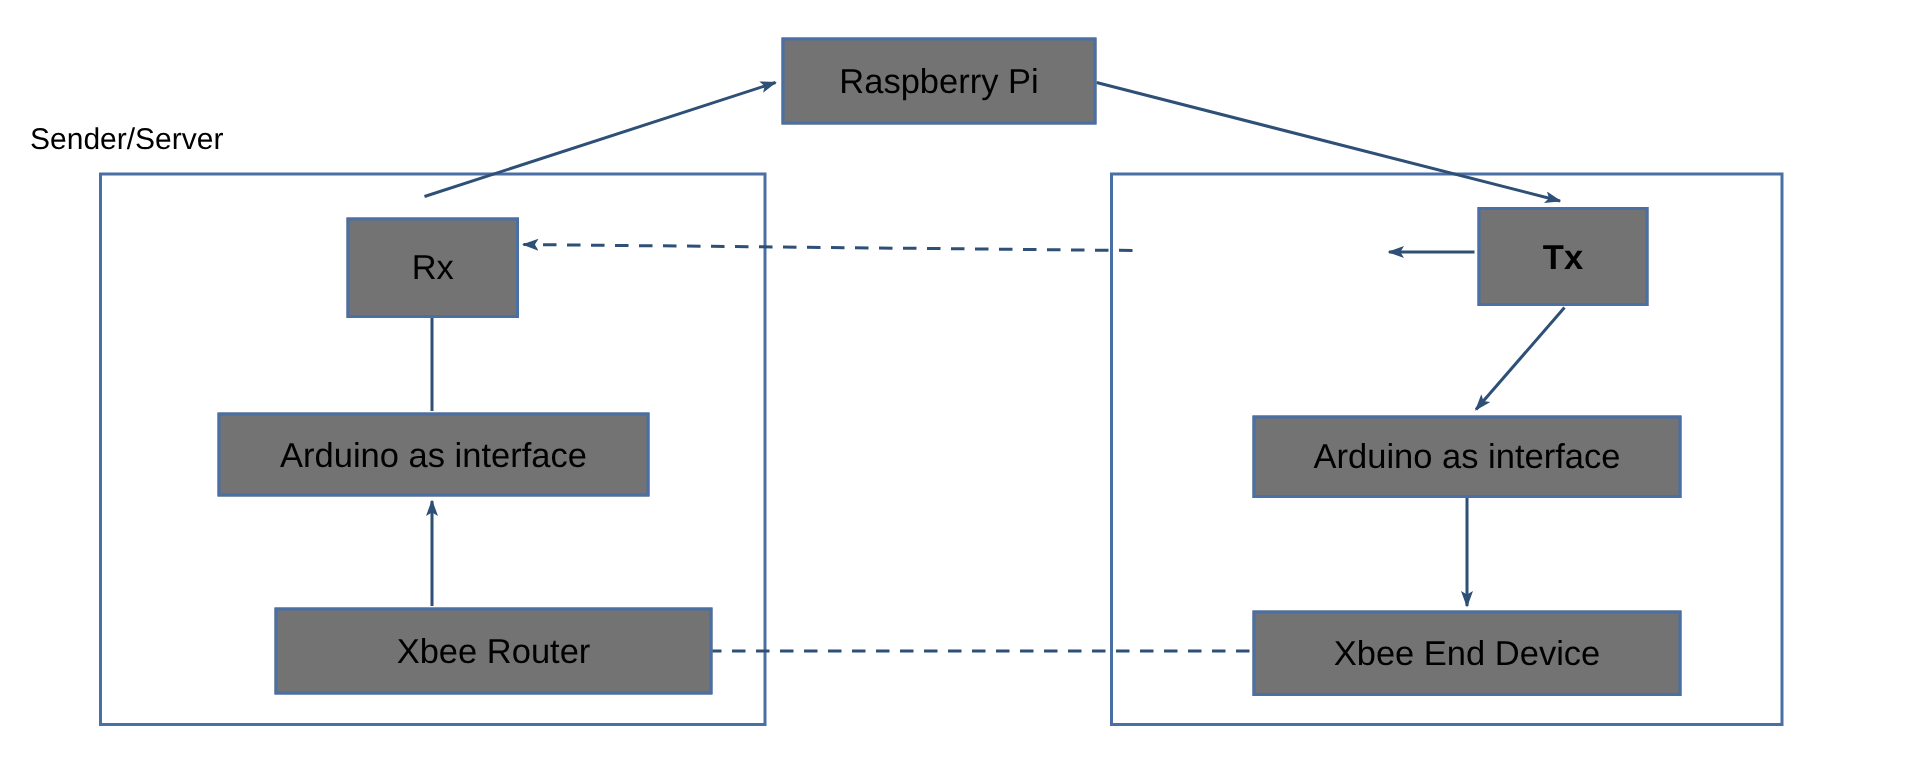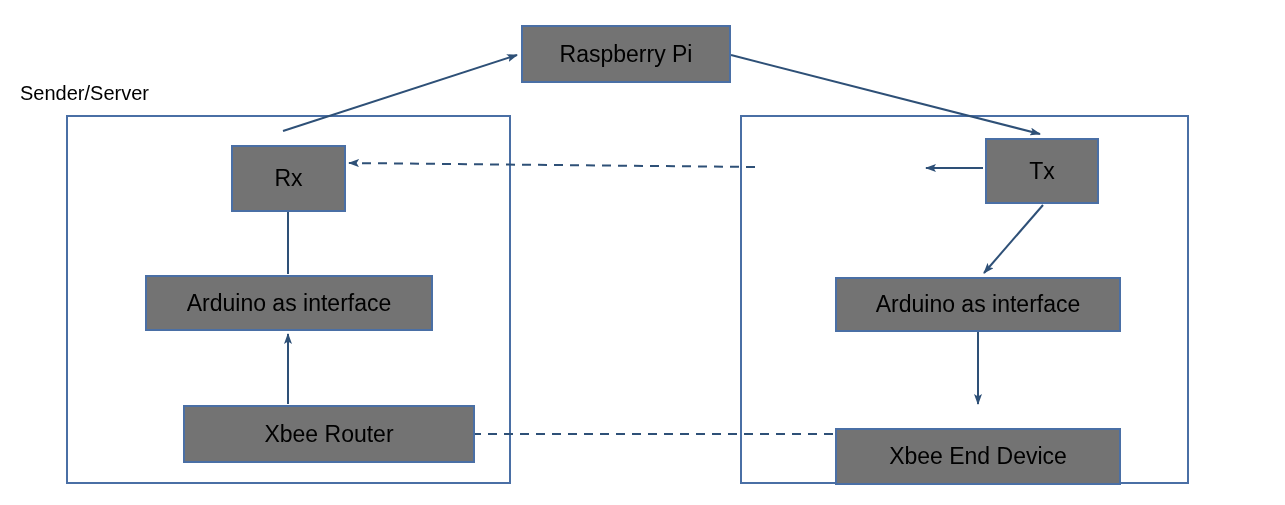--- a/index.html
+++ b/index.html
@@ -97,25 +97,25 @@
 
   <div class="node" style="left:145px; top:275px; width:288px; height:56px;">
     <span>Arduino as interface</span>
   </div>
 
   <div class="node" style="left:145px; top:405px; width:292px; height:58px;margin-left:38px;">
     <span>Xbee Router</span>
   </div>
 
 
-  <div class="node" style="left:985px; top:138px; width:114px; height:66px;">
+  <div class="node" style="left:985px; top:138px; width:114px; height:66px;font-weight:bold;">
     <span>Tx</span>
   </div>
 
   <div class="node" style="left:835px; top:277px; width:286px; height:55px;">
     <span>Arduino as interface</span>
   </div>
 
-  <div class="node" style="left:835px; top:428px; width:286px; height:57px;">
+  <div class="node" style="left:835px; top:407px; width:286px; height:57px;">
     <span>Xbee End Device</span>
   </div>
 
 </div>
 
 </body></html>

